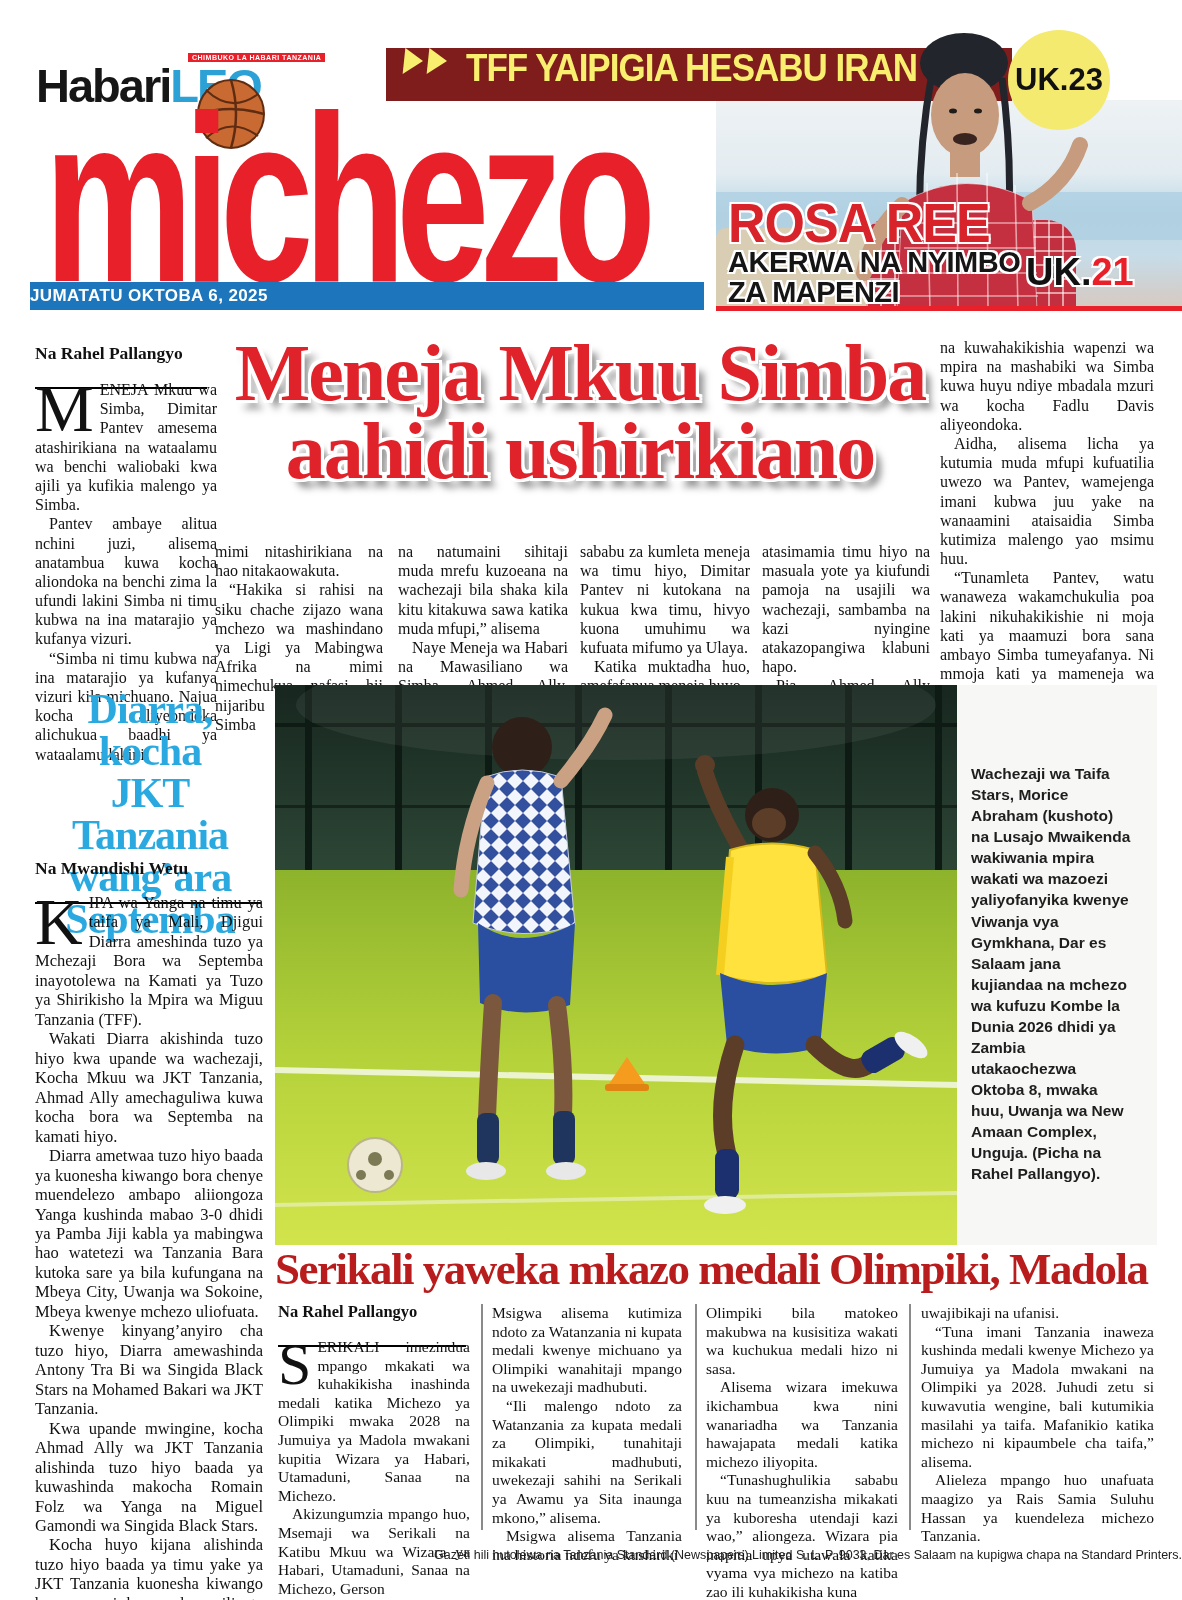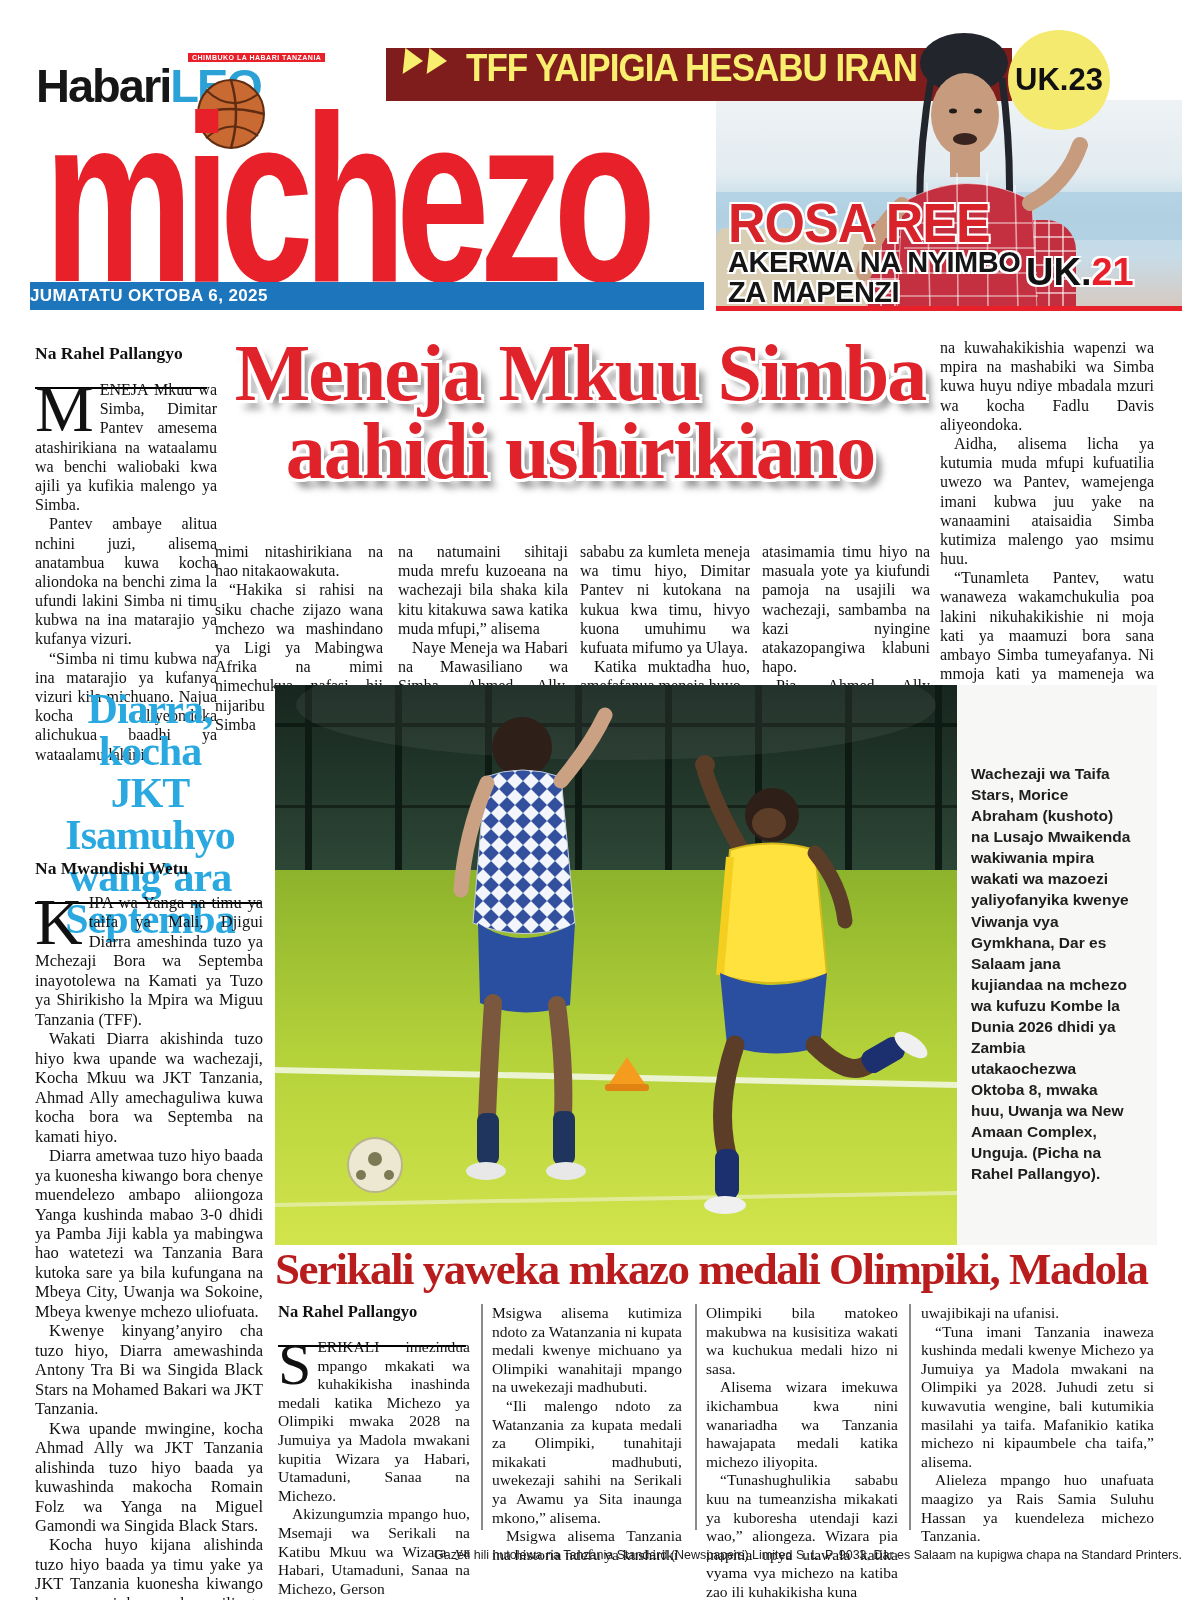--- a/index.html
+++ b/index.html
@@ -191,21 +191,21 @@
   </div>
 
   <div class="body-col" style="position:absolute; left:940px; top:338px; width:214px;">
     <p>na kuwahakikishia wapenzi wa mpira na mashabiki wa Simba kuwa huyu ndiye mbadala mzuri wa kocha Fadlu Davis aliyeondoka.</p>
     <p>Aidha, alisema licha ya kutumia muda mfupi kufuatilia uwezo wa Pantev, wamejenga imani kubwa juu yake na wanaamini ataisaidia Simba kutimiza malengo yao msimu huu.</p>
     <p>“Tunamleta Pantev, watu wanaweza wakamchukulia poa lakini nikuhakikishie ni moja kati ya maamuzi bora sana ambayo Simba tumeyafanya. Ni mmoja kati ya mameneja wa maana kwelikweli, Simba tumempata,” alisema Ahmed.</p>
   </div>
 
   <div class="side-heading">
     <div>Diarra, kocha</div>
-    <div>JKT Isamuhyo</div>
+    <div>JKT Tanzania</div>
     <div>wang’ara</div>
     <div>Septemba</div>
   </div>
 
   <div class="byline" style="position:absolute; left:35px; top:858px; width:226px;">Na Mwandishi Wetu</div>
 
   <div class="body-col" style="position:absolute; left:35px; top:893px; width:228px; font-size:16.5px; line-height:1.18;">
     <p><span class="dropcap">K</span><span>IPA wa Yanga na timu ya taifa ya Mali, Djigui Diarra ameshinda tuzo ya Mchezaji Bora wa Septemba inayotolewa na Kamati ya Tuzo ya Shirikisho la Mpira wa Miguu Tanzania (TFF).</span></p>
     <p>Wakati Diarra akishinda tuzo hiyo kwa upande wa wachezaji, Kocha Mkuu wa JKT Tanzania, Ahmad Ally amechaguliwa kuwa kocha bora wa Septemba na kamati hiyo.</p>
     <p>Diarra ametwaa tuzo hiyo baada ya kuonesha kiwango bora chenye muendelezo ambapo aliiongoza Yanga kushinda mabao 3-0 dhidi ya Pamba Jiji kabla ya mabingwa hao watetezi wa Tanzania Bara kutoka sare ya bila kufungana na Mbeya City, Uwanja wa Sokoine, Mbeya kwenye mchezo uliofuata.</p>

